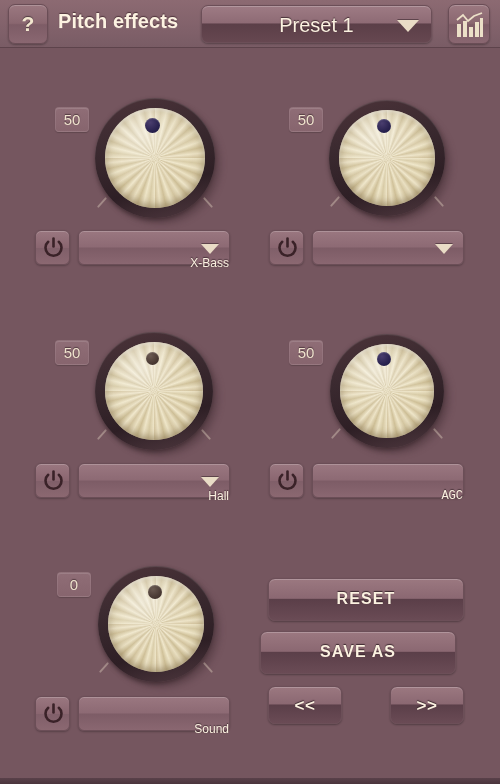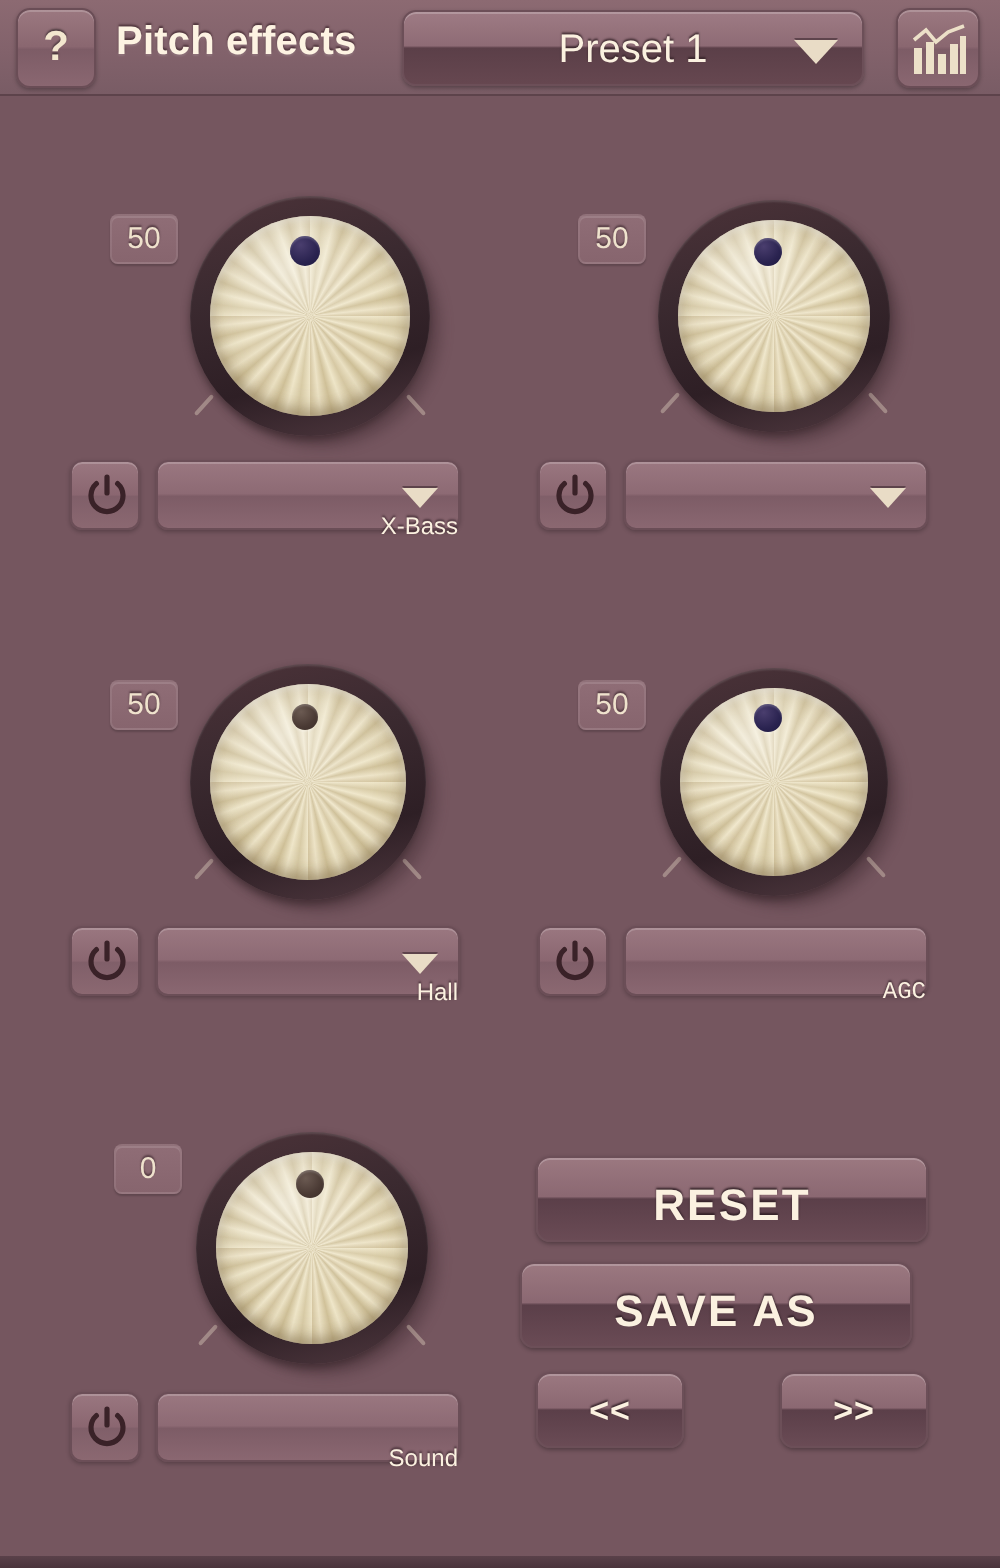--- a/index.html
+++ b/index.html
@@ -230,21 +230,21 @@
     cursor: pointer;
   }
   .actbtn-label {
     position: absolute;
     left: 0; right: 0;
     text-align: center;
     color: #fbf1e0;
     text-shadow: 0 -1px 1px rgba(45,28,34,0.85);
     font-weight: bold;
   }
-  .actbtn.wide .actbtn-label { top: 11px; font-size: 22px; letter-spacing: 1.1px; }
+  .actbtn.wide .actbtn-label { top: 11px; font-size: 16px; letter-spacing: 1.1px; }
   .actbtn.nav   .actbtn-label { top: 9px;  font-size: 17px; letter-spacing: 0.5px; }
 
   .bottom-edge {
     position: absolute;
     left: 0; bottom: 0;
     width: 500px; height: 6px;
     background: linear-gradient(180deg, #5a414a 0%, #4a343c 100%);
   }
 </style>
 </head>

